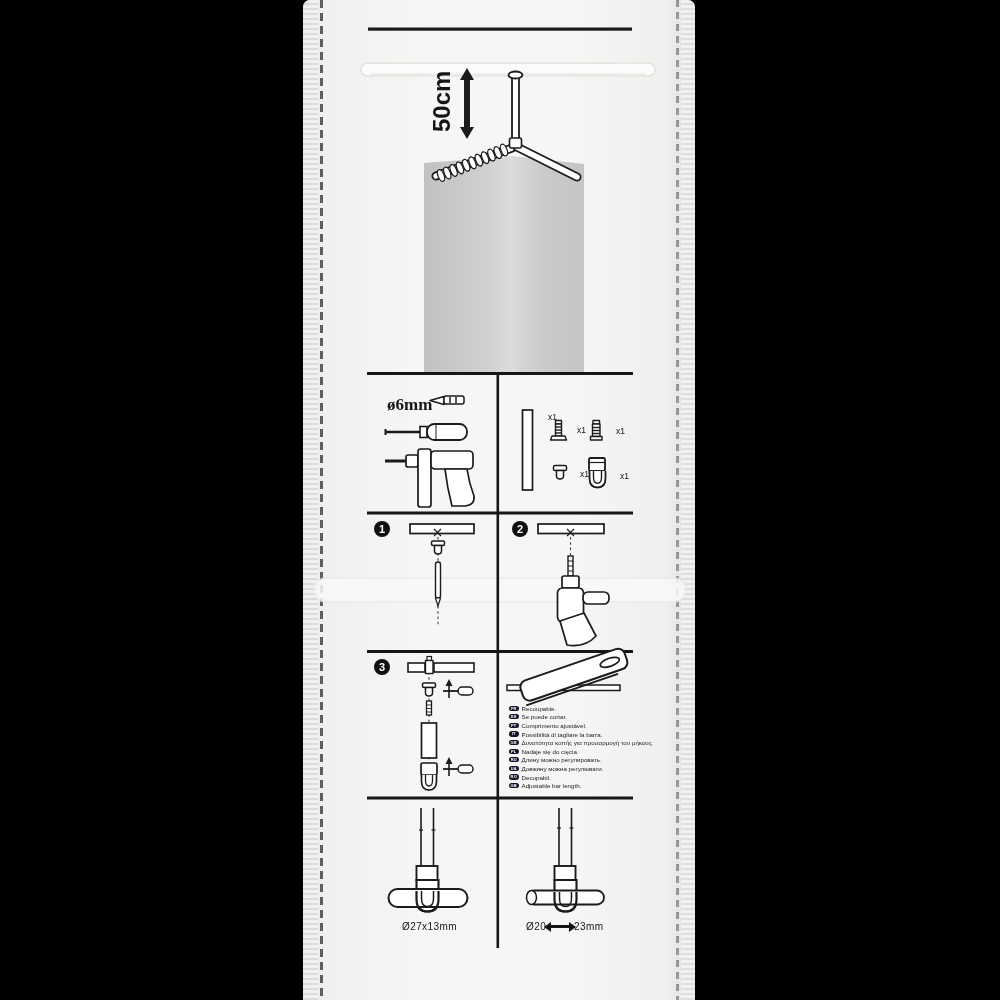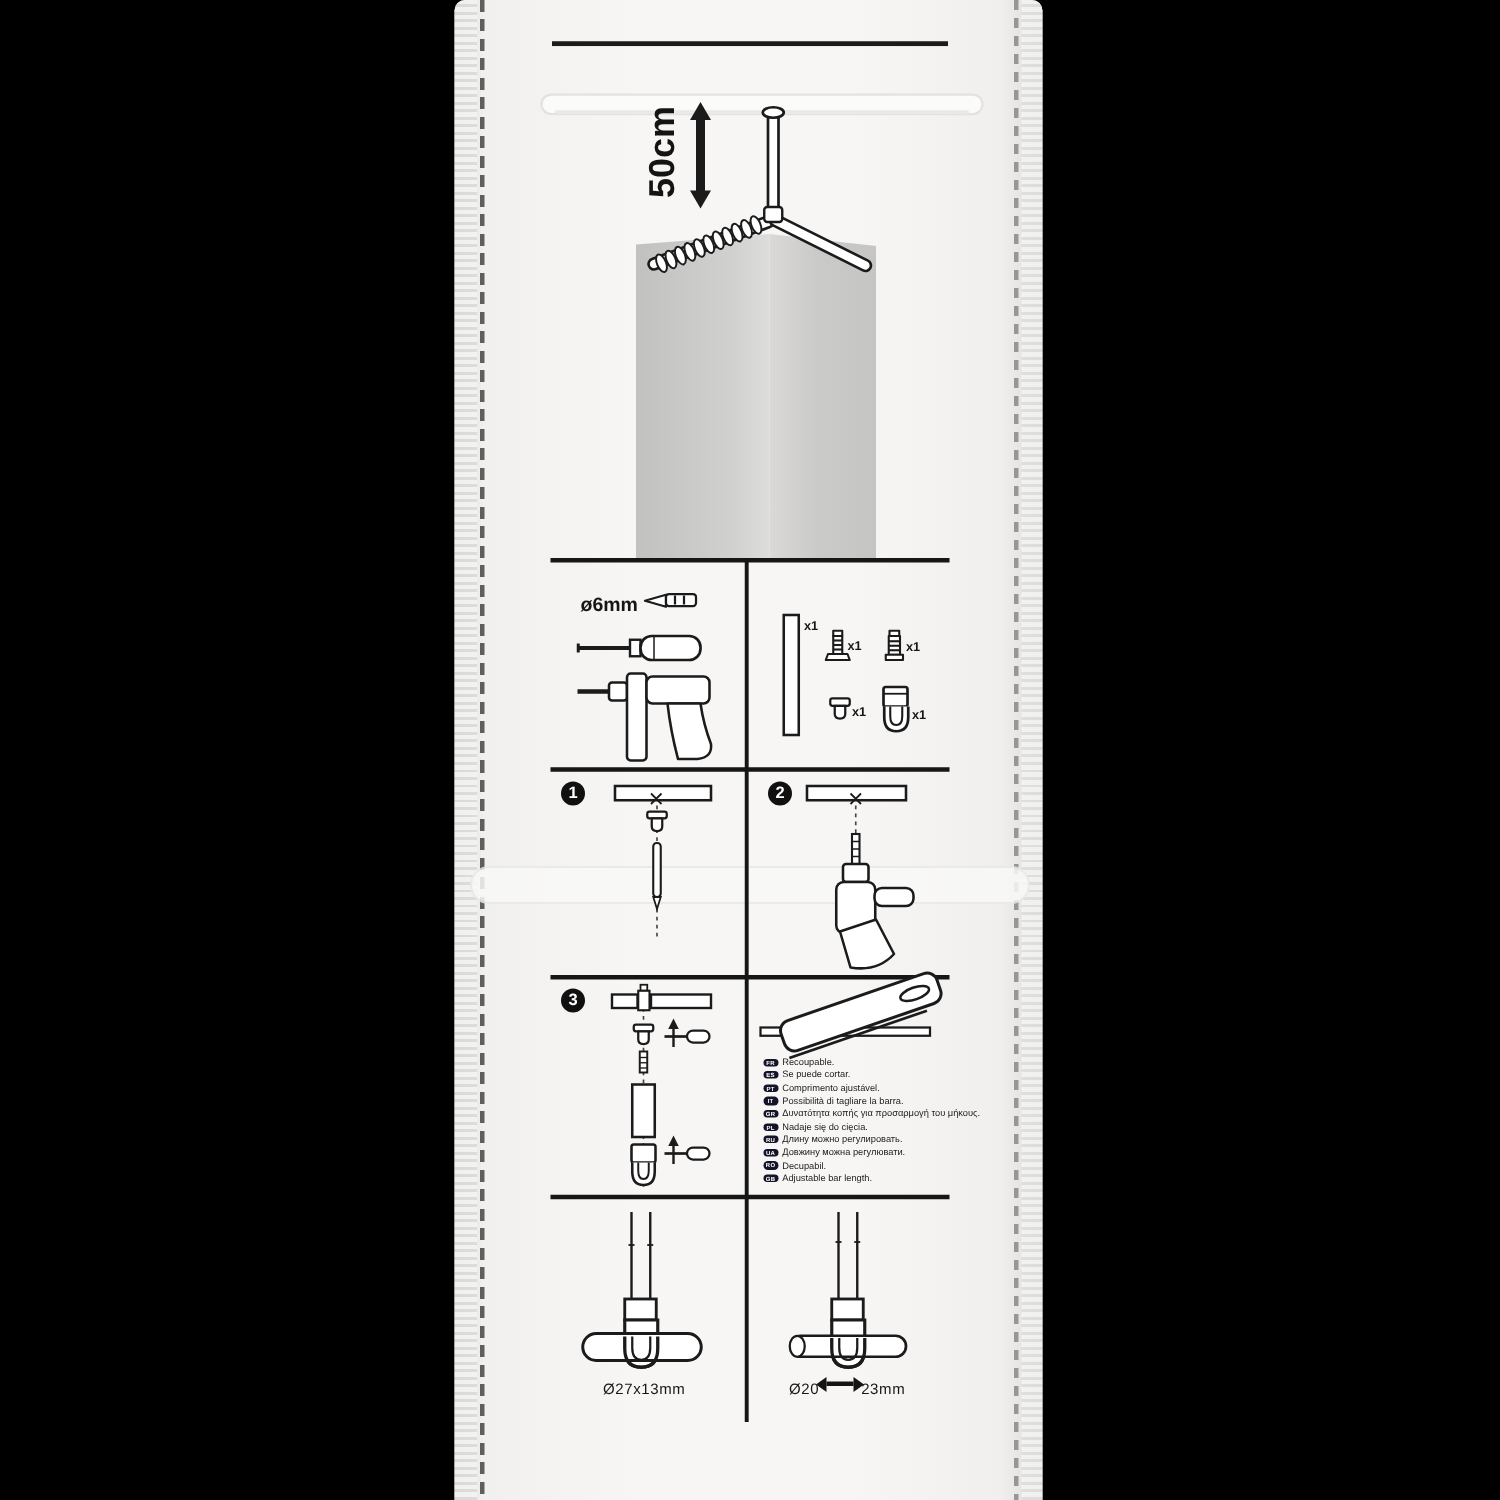--- a/index.html
+++ b/index.html
@@ -14,44 +14,44 @@
   .edge.right{left:681px;width:14px;background:repeating-linear-gradient(180deg,#f5f5f3 0 3px,#dedddb 3px 5px);opacity:.8;border-radius:0 7px 0 0;}
   .stitch{position:absolute;top:0;height:1000px;width:3px;}
   .stitch.left{left:320px;background:repeating-linear-gradient(180deg,#454545 0 8px,rgba(0,0,0,0) 8px 13px);opacity:.85;}
   .stitch.right{left:676px;background:repeating-linear-gradient(180deg,#6b6b6b 0 7px,rgba(0,0,0,0) 7px 12px);opacity:.65;}
 
   svg.lineart{position:absolute;left:0;top:0;width:1000px;height:1000px;}
 
   .dim-label{position:absolute;left:428px;top:76px;height:56px;width:30px;
     writing-mode:vertical-rl;transform:rotate(180deg);text-align:center;
     font-size:24px;font-weight:bold;color:#141414;letter-spacing:0;}
-  .drill-dia{position:absolute;left:387px;top:395px;font-size:13px;font-weight:bold;color:#161616;}
-
-  .qty{position:absolute;font-size:8.5px;font-weight:bold;color:#161616;}
+  .drill-dia{position:absolute;left:387px;top:395px;font-size:17px;font-weight:bold;color:#161616;font-family:Liberation Serif, serif;}
+
+  .qty{position:absolute;font-size:8.5px;font-weight:normal;color:#161616;margin-left:12px;}
   .qty.q-bar{left:536px;top:412px;}
   .qty.q-screw{left:565px;top:425px;}
   .qty.q-plug{left:604px;top:426px;}
   .qty.q-cap{left:568px;top:469px;}
   .qty.q-bracket{left:608px;top:471px;}
 
   .step-badge{position:absolute;width:16px;height:16px;border-radius:50%;background:#101010;color:#fff;
     display:flex;align-items:center;justify-content:center;font-size:11px;font-weight:bold;}
   .step-badge.s1{left:374px;top:521px;}
   .step-badge.s2{left:512px;top:521px;}
   .step-badge.s3{left:374px;top:659px;}
 
   .lang-list{position:absolute;left:509px;top:704px;width:140px;}
   .lang-row{display:flex;align-items:center;gap:3px;height:8.6px;}
   .lang-badge{background:#13132a;color:#fff;font-size:4px;font-weight:bold;border-radius:3px;
     padding:0 1.5px;height:5.2px;line-height:5.4px;min-width:6.5px;text-align:center;letter-spacing:.2px;}
   .lang-text{font-size:6.2px;color:#1c1c1c;white-space:nowrap;}
 
   .compat-label{position:absolute;font-weight:normal;font-size:10px;color:#161616;letter-spacing:.4px;}
   .compat-left{left:402px;top:921px;}
-  .compat-right{left:526px;top:921px;display:flex;align-items:flex-start;gap:3px;}
+  .compat-right{left:526px;top:921px;display:flex;align-items:center;gap:3px;}
   .dbl-arrow{position:relative;width:18px;height:3px;background:#141414;display:inline-block;margin:0 2px;}
   .dbl-arrow::before{content:"";position:absolute;left:-7px;top:-3.5px;border:5px solid transparent;border-right:7px solid #141414;border-left:0;}
   .dbl-arrow::after{content:"";position:absolute;right:-7px;top:-3.5px;border:5px solid transparent;border-left:7px solid #141414;border-right:0;}
 </style>
 </head>
 <body>
 
 <div id="stage">
   <div class="package"></div>
   <div class="edge left"></div>

